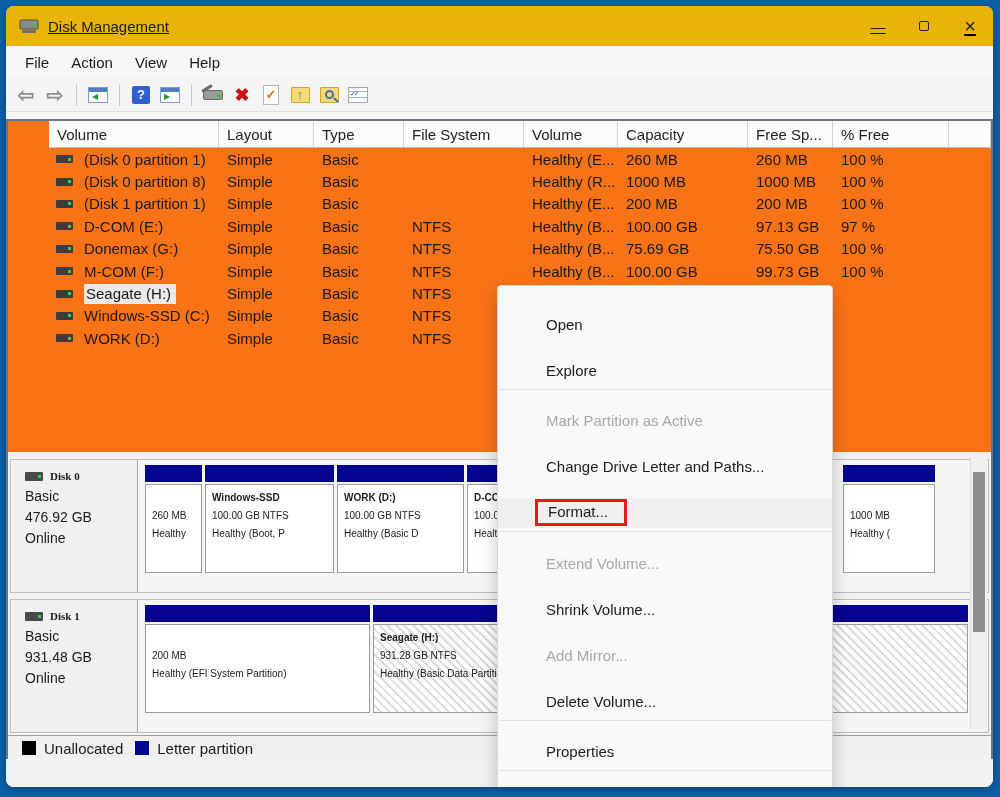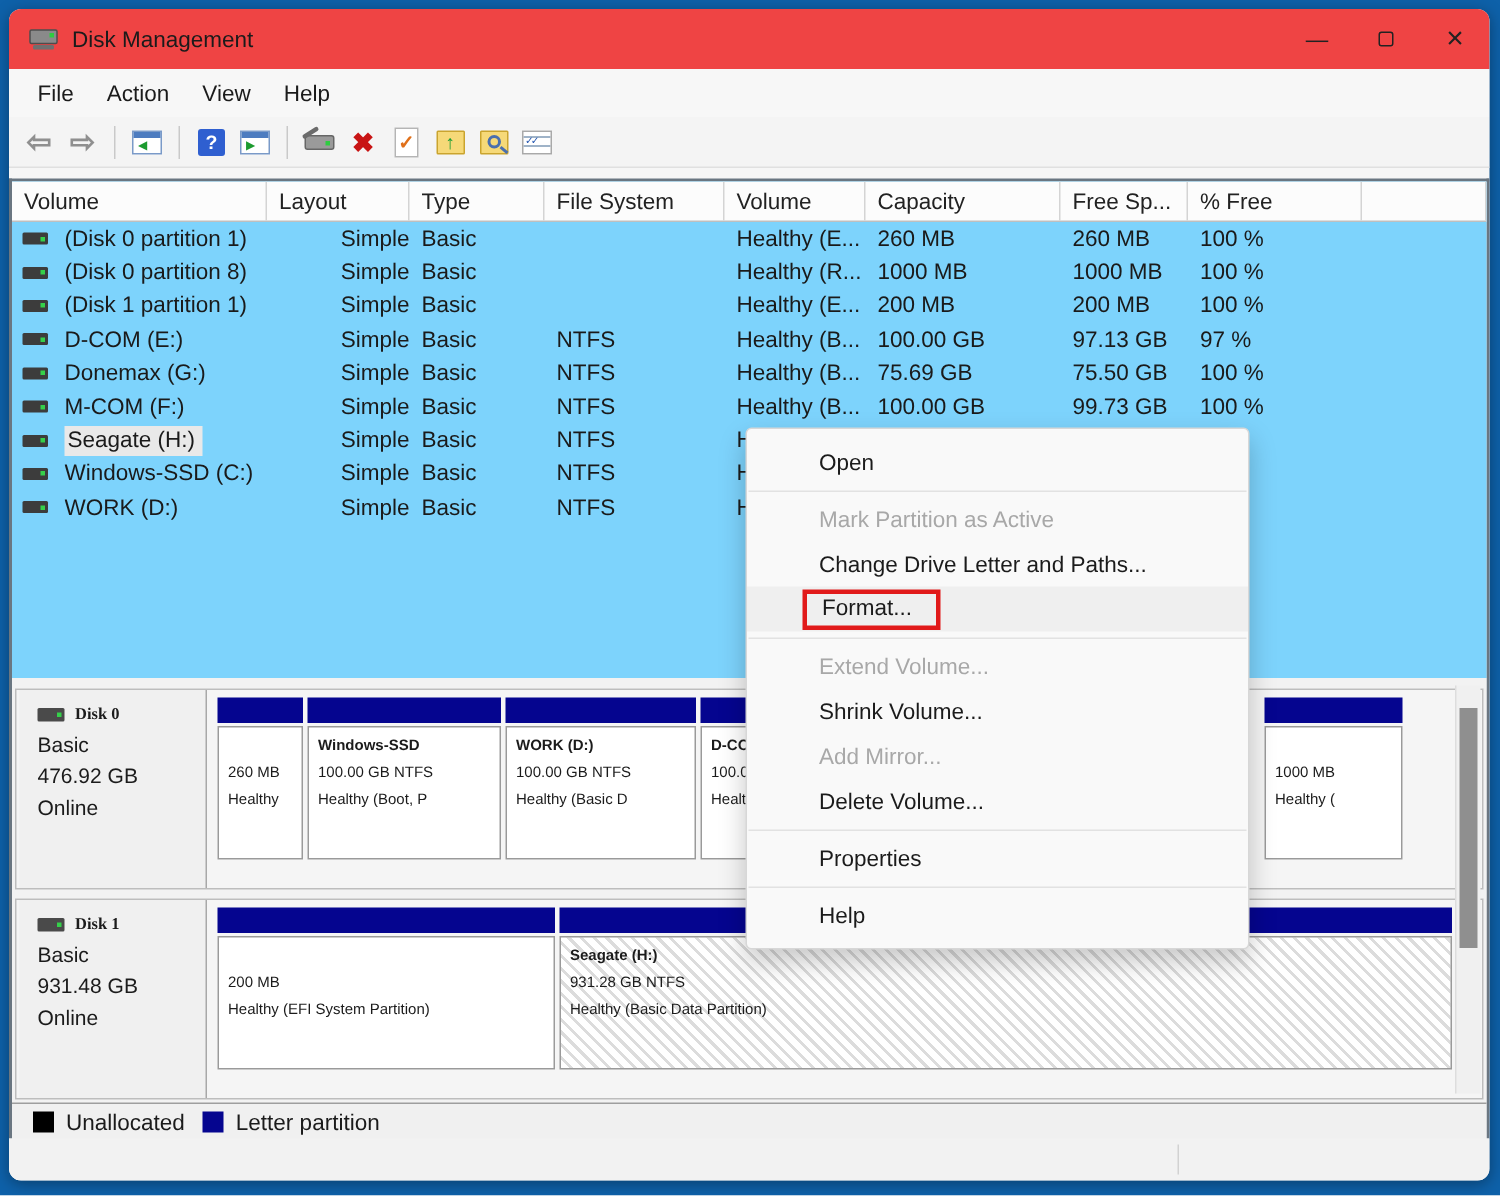--- a/index.html
+++ b/index.html
@@ -3,22 +3,22 @@
 <meta charset="utf-8">
 <style>
   * { margin:0; padding:0; box-sizing:border-box; }
   body { font-family:"Liberation Sans", sans-serif; }
   .stage { position:relative; width:1000px; height:797px; background:#0e61a9; overflow:hidden; }
   .window { position:absolute; left:6px; top:6px; width:987px; height:781px;
             background:#f6f6f6; border-radius:8px; overflow:hidden;
             box-shadow:0 2px 10px rgba(0,0,0,.35); }
 
   
-  .titlebar { position:absolute; left:0; top:0; right:0; height:40px; background:#ef4444;
-              display:flex; align-items:center; }
+  .titlebar { position:absolute; left:0; top:0; right:0; height:40px; background:#eab308;
+              display:flex; align-items:center;text-decoration:underline; }
   .titlebar .app-icon { margin-left:13px; width:20px; height:15px; position:relative; }
   .title-text { margin-left:9px; font-size:15px; color:#1b1b1b; }
   .win-controls { margin-left:auto; display:flex; height:100%; }
   .win-btn { width:46px; height:100%; display:flex; align-items:center; justify-content:center;
              font-size:15px; color:#222; }
   .max-glyph { width:10px; height:10px; border:1.4px solid #222; border-radius:2px; }
   .close-glyph { font-size:20px; line-height:1; }
 
   
   .menubar { position:absolute; left:0; top:40px; right:0; height:32px; background:#f7f7f7;
@@ -53,27 +53,27 @@
   .checklist { position:relative; width:20px; height:16px; background:#fff; border:1px solid #a9a9a9;
                background-image:repeating-linear-gradient(#fff 0 3px, #9fb3c8 3px 4px, #fff 4px 6px); }
   .checklist::before { content:"✓✓"; position:absolute; left:1px; top:2px; font-size:7px; color:#2456b0;
                        letter-spacing:-2px; }
 
   
   .client { position:absolute; left:0; top:113px; right:0; height:640px;
             border-top:2px solid #6a7681; border-left:2px solid #6a7681; border-right:2px solid #6a7681; }
 
   
-  .vol-list { position:relative; width:100%; height:331px; background:#7dd3fc; overflow:hidden; }
+  .vol-list { position:relative; width:100%; height:331px; background:#f97316; overflow:hidden;padding-left:41px; }
   .lv-header { display:flex; height:27px; background:#fcfcfc; border-bottom:1px solid #bfbfbf; }
   .lv-h { display:flex; align-items:center; padding-left:8px; font-size:15px; color:#222;
           border-right:1px solid #d4d4d4; overflow:hidden; white-space:nowrap; }
   .lv-row { display:flex; height:22.4px; align-items:center; font-size:15px; color:#1a1a1a; }
   .lv-c { padding-left:8px; overflow:hidden; white-space:nowrap; }
-  .c0{width:170px;} .c1{width:95px;text-align:right;} .c2{width:90px;} .c3{width:120px;}
+  .c0{width:170px;} .c1{width:95px;} .c2{width:90px;} .c3{width:120px;}
   .c4{width:94px;} .c5{width:130px;} .c6{width:85px;} .c7{width:116px;} .c8{flex:1;}
   .vol-cell { display:flex; align-items:center; gap:11px; padding-left:7px; }
   .drive-ic { position:relative; flex:0 0 auto; width:17px; height:8px; background:#3c3c3c;
               border-radius:1px; }
   .drive-ic::after { content:""; position:absolute; right:2px; top:2.5px; width:3px; height:3px; background:#35d04a; }
   .vol-name { white-space:nowrap; overflow:hidden; }
   .vol-name.sel { background:#e9e9e9; padding:1px 5px 2px 2px; }
 
   
   .graph { position:relative; width:100%; height:283px; background:#f2f2f2; }
@@ -107,21 +107,21 @@
 
   
   .statusbar { position:absolute; left:0; right:0; bottom:0; height:28px; background:#f2f2f2; }
   .sb-div { position:absolute; left:779px; top:4px; bottom:4px; width:1px; background:#d2d2d2; }
 
   
   .ctx-menu { position:absolute; left:491px; top:279px; width:336px; background:#f9f9f9;
               border:1px solid #d7d7d7; border-radius:4px; padding:7px 0;
               box-shadow:0 8px 18px rgba(0,0,0,.22); z-index:50; }
   .mi { height:30px; display:flex; align-items:center; padding-left:48px; font-size:15px; color:#1b1b1b;
-        white-space:nowrap; }
+        white-space:nowrap;margin-top:16px; }
   .mi.disabled { color:#a8a8a8; }
   .mi.hover { background:#efefef; }
   .mi-sep { height:1px; background:#e2e2e2; margin:3.5px 1px; }
   .red-annot { display:inline-block; border:3px solid #e11a1a; padding:1px 16px 3px 10px; margin-left:-11px;text-align:center; }
 </style>
 </head>
 <body>
 
 <div class="stage">
   <div class="window">
@@ -436,20 +436,21 @@
         </div>
       </div>
     </div>
 
     <div class="statusbar">
       <div class="sb-div"></div>
     </div>
 
     <div class="ctx-menu">
       <div class="mi">Open</div>
+      <div class="mi">Explore</div>
       <div class="mi-sep"></div>
       <div class="mi disabled">Mark Partition as Active</div>
       <div class="mi">Change Drive Letter and Paths...</div>
       <div class="mi hover">
         <span class="red-annot">Format...</span>
       </div>
       <div class="mi-sep"></div>
       <div class="mi disabled">Extend Volume...</div>
       <div class="mi">Shrink Volume...</div>
       <div class="mi disabled">Add Mirror...</div>

